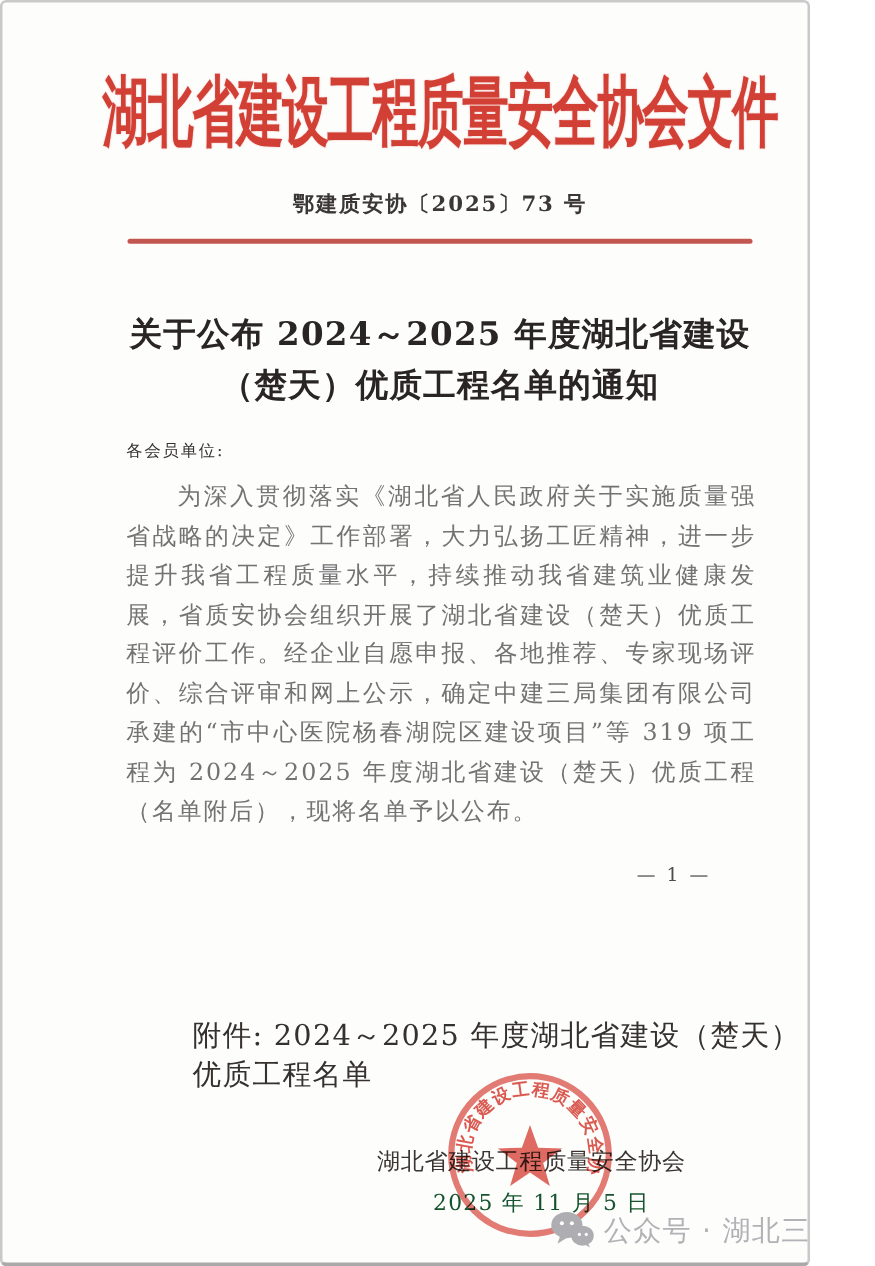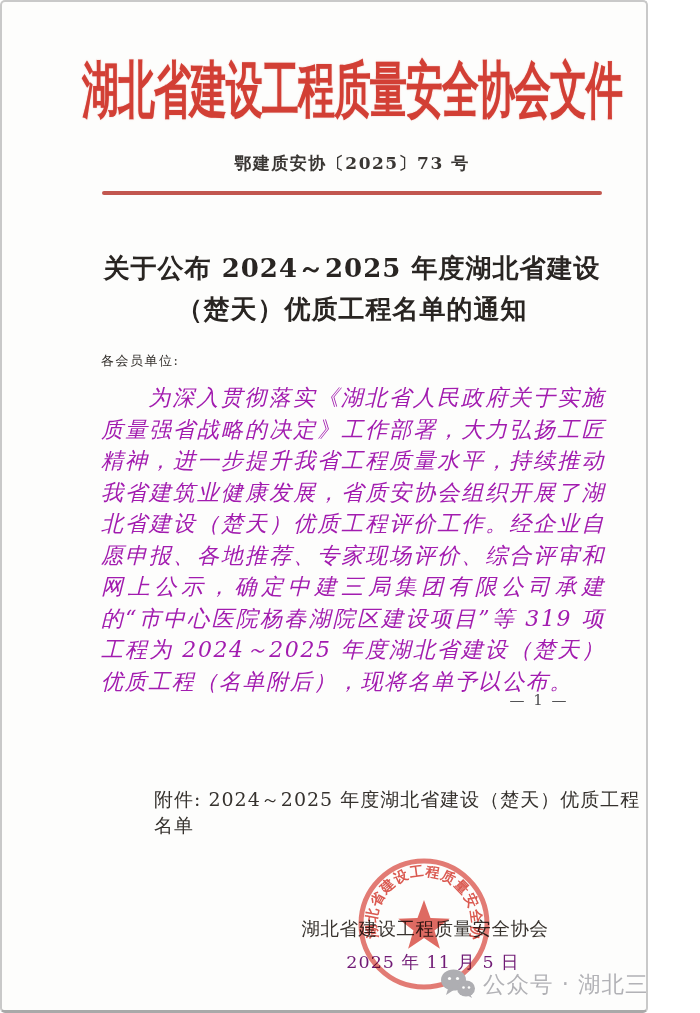--- a/index.html
+++ b/index.html
@@ -52,47 +52,46 @@
     font-size: 26px; font-weight: bold; color: #292522;
     line-height: 41px; letter-spacing: 1px;
   }
   
   .salutation {
     position: absolute; top: 350px; left: 99px;
     font-size: 13px; color: #35312d; letter-spacing: 1.5px;
   }
   .body-par {
     position: absolute; top: 380px; left: 99px; width: 504px;
-    font-size: 22px; color: #a21caf;
+    font-size: 19px; color: #737373;
     line-height: 31.5px;
     letter-spacing: 1.6px;
     text-indent: 2.15em;
     text-align: justify;
-    font-style: italic;
   }
   .page-number {
     position: absolute; top: 689px; left: 497px; width: 80px;
     text-align: center;
     font-size: 15px; color: #4d4d4f; letter-spacing: 2px;
   }
   .attachment {
-    position: absolute; top: 785px; left: 152px;
-    font-size: 19px; color: #35312d; letter-spacing: 1px;
+    position: absolute; top: 811px; left: 152px;
+    font-size: 23px; color: #35312d; letter-spacing: 1px;
   }
   
   .issuer {
     position: absolute; top: 914px; left: 423px;
     transform: translateX(-50%);
     font-size: 18.5px; color: #39342f;
     letter-spacing: 0.5px; white-space: nowrap;
   }
   .issue-date {
     position: absolute; top: 948px; left: 431px;
     transform: translateX(-50%);
-    font-size: 17.5px; color: #701a75;
+    font-size: 17.5px; color: #14532d;
     letter-spacing: 1px; white-space: nowrap;
   }
   
   .seal {
     position: absolute; left: 352px; top: 852px;
     width: 140px; height: 140px;
     mix-blend-mode: multiply;
     opacity: 0.88;
   }
   .seal text {

